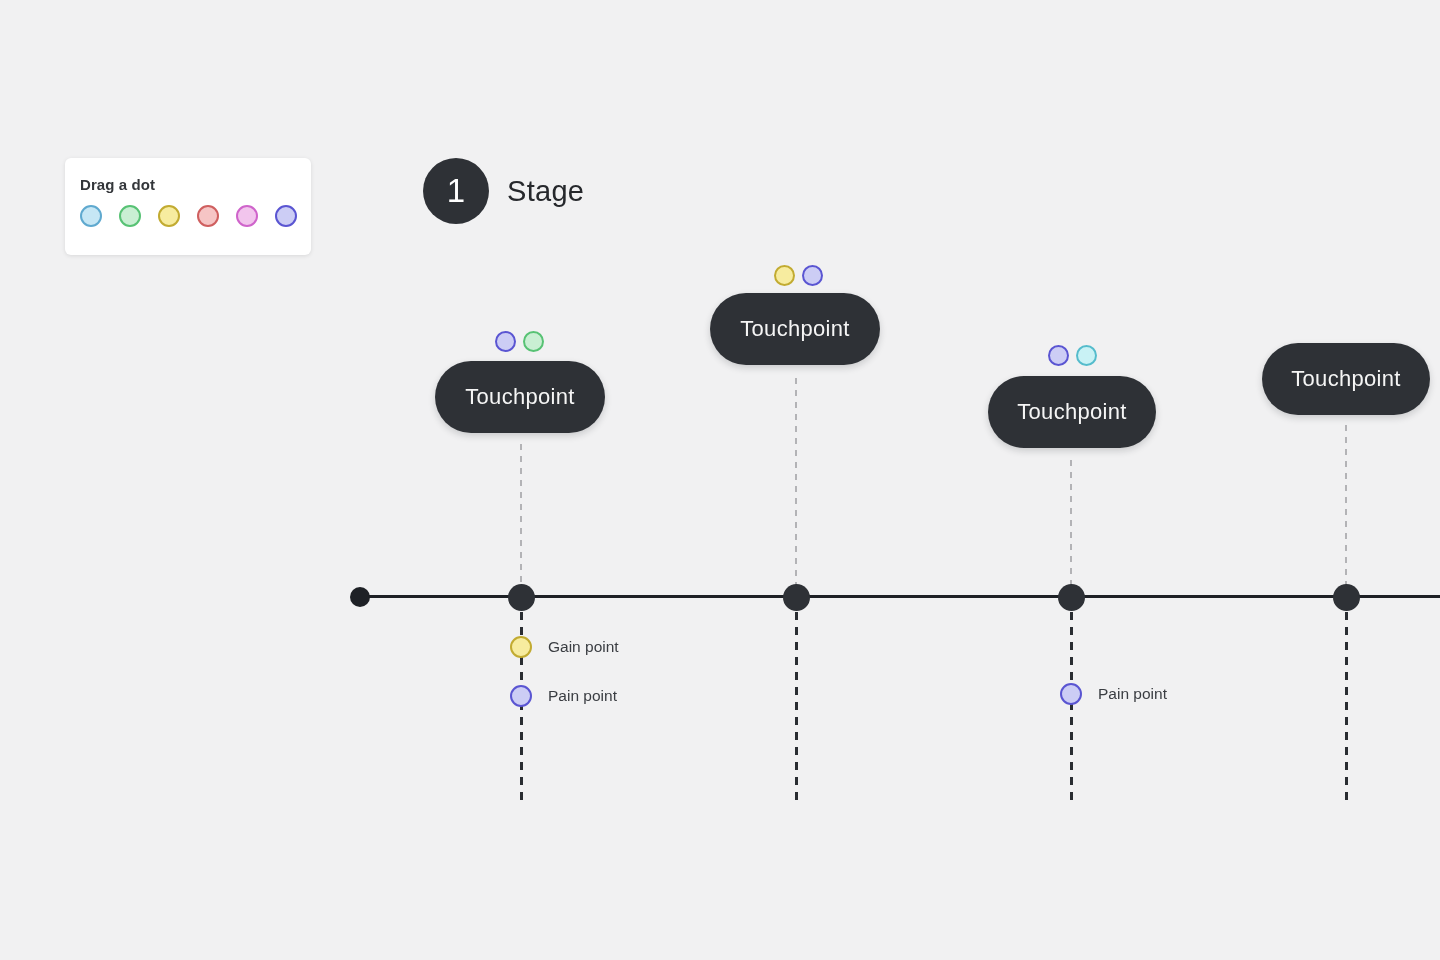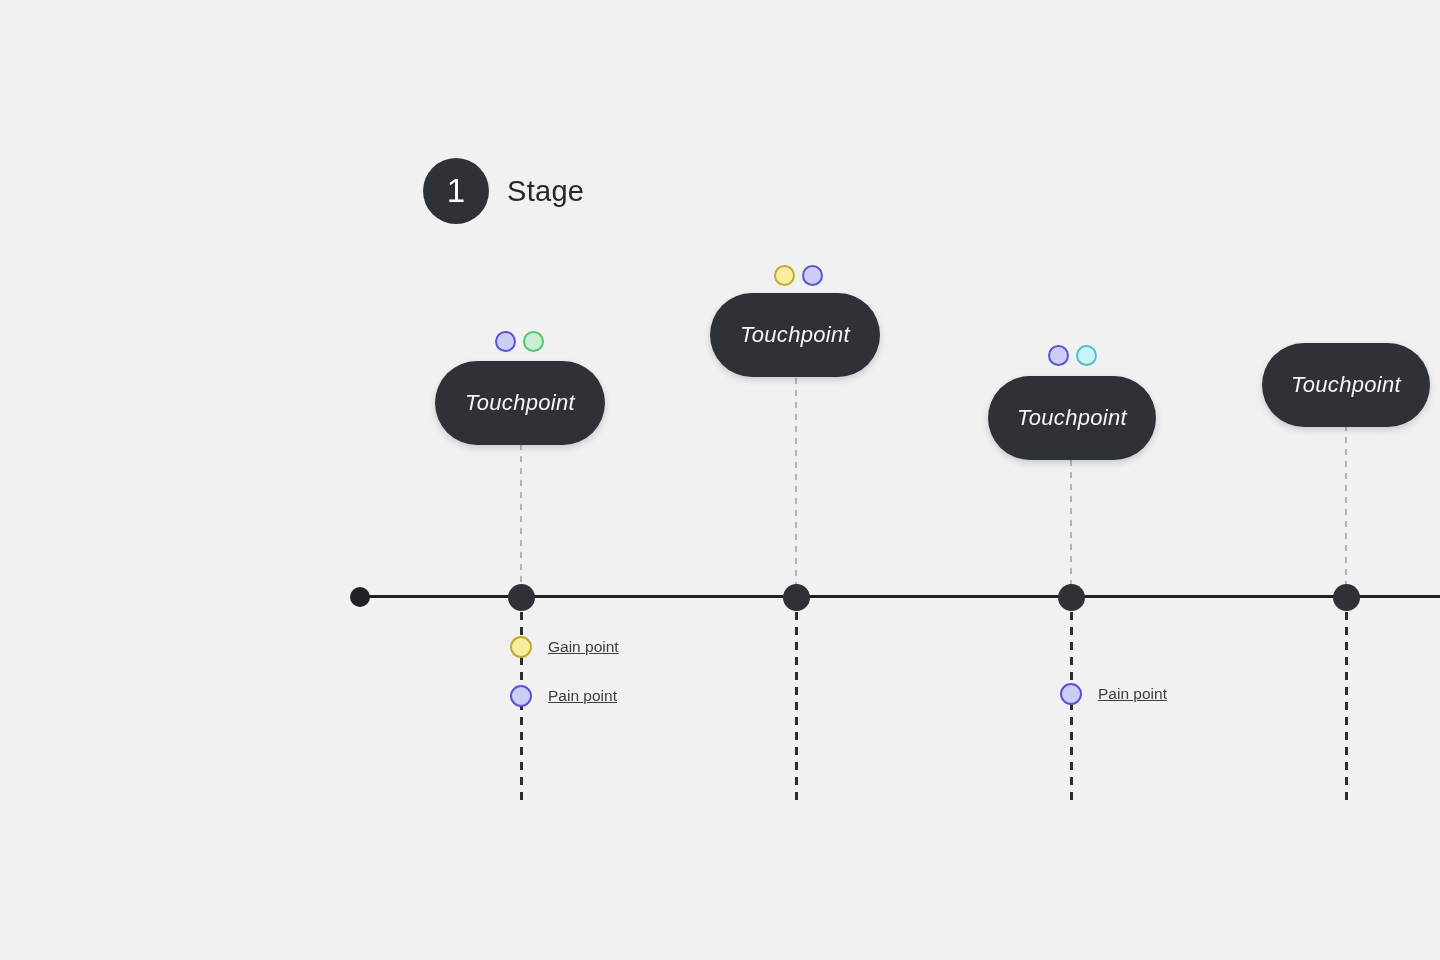--- a/index.html
+++ b/index.html
@@ -34,26 +34,25 @@
   .stage{position:absolute;left:423px;top:158px;display:flex;align-items:center;gap:18px;}
   .stage-badge{
     width:66px;height:66px;border-radius:50%;background:var(--pill);
     display:flex;align-items:center;justify-content:center;
     color:#fff;font-size:33px;font-weight:500;
   }
   .stage-label{font-size:29px;font-weight:400;color:#26282c;letter-spacing:.3px;}
 
   
   .pill{
-    position:absolute;height:84px;border-radius:42px;background:var(--pill);
+    position:absolute;height:72px;border-radius:42px;background:var(--pill);
     display:flex;align-items:center;justify-content:center;
     color:#f5f5f5;font-size:22px;letter-spacing:.3px;
     box-shadow:0 3px 7px rgba(30,33,38,0.18);
     z-index:3;
-    font-style:italic;
   }
   #pill-0{left:435px;top:361px;width:170px;}
   #pill-1{left:710px;top:293px;width:170px;}
   #pill-2{left:988px;top:376px;width:168px;}
   #pill-3{left:1262px;top:343px;width:168px;}
 
   .tpdots{position:absolute;display:flex;gap:7px;z-index:4;}
   #tpdots-0{left:495px;top:331px;}
   #tpdots-1{left:774px;top:265px;}
   #tpdots-2{left:1048px;top:345px;}
@@ -74,30 +73,41 @@
   #dashu-2{left:1070px;top:460px;height:126px;}
   #dashu-3{left:1345px;top:425px;height:161px;}
   #dashd-0{left:520px;top:612px;height:194px;}
   #dashd-1{left:795px;top:612px;height:194px;}
   #dashd-2{left:1070px;top:612px;height:194px;}
   #dashd-3{left:1345px;top:612px;height:194px;}
 
   
   .marker{position:absolute;display:flex;align-items:center;gap:16px;z-index:4;}
   .marker .dot{width:22px;height:22px;}
-  .marker-label{font-size:15.5px;color:#3a3d42;white-space:nowrap;text-decoration:underline;}
+  .marker-label{font-size:15.5px;color:#3a3d42;white-space:nowrap;}
   #marker-0{left:510px;top:636px;}
   #marker-1{left:510px;top:685px;}
   #marker-2{left:1060px;top:683px;}
 </style>
 </head>
 <body>
 
 <div class="canvas">
 
+  <div class="palette">
+    <div class="palette-title">Drag a dot</div>
+    <div class="palette-dots">
+        <div class="dot" style="background: rgb(198, 231, 245); border-color: rgb(95, 169, 207);"></div>
+        <div class="dot" style="background: rgb(201, 239, 211); border-color: rgb(87, 194, 116);"></div>
+        <div class="dot" style="background: rgb(247, 236, 159); border-color: rgb(194, 171, 49);"></div>
+        <div class="dot" style="background: rgb(246, 197, 197); border-color: rgb(207, 95, 95);"></div>
+        <div class="dot" style="background: rgb(242, 197, 237); border-color: rgb(207, 100, 203);"></div>
+        <div class="dot" style="background: rgb(204, 205, 245); border-color: rgb(90, 85, 210);"></div>
+      </div>
+  </div>
 
   <div class="stage">
     <div class="stage-badge">1</div>
     <div class="stage-label">Stage</div>
   </div>
 
   <div class="tpdots" id="tpdots-0">
       <div class="dot" style="background: rgb(204, 205, 245); border-color: rgb(90, 85, 210);"></div>
       <div class="dot" style="background: rgb(201, 239, 211); border-color: rgb(87, 194, 116);"></div>
     </div>

